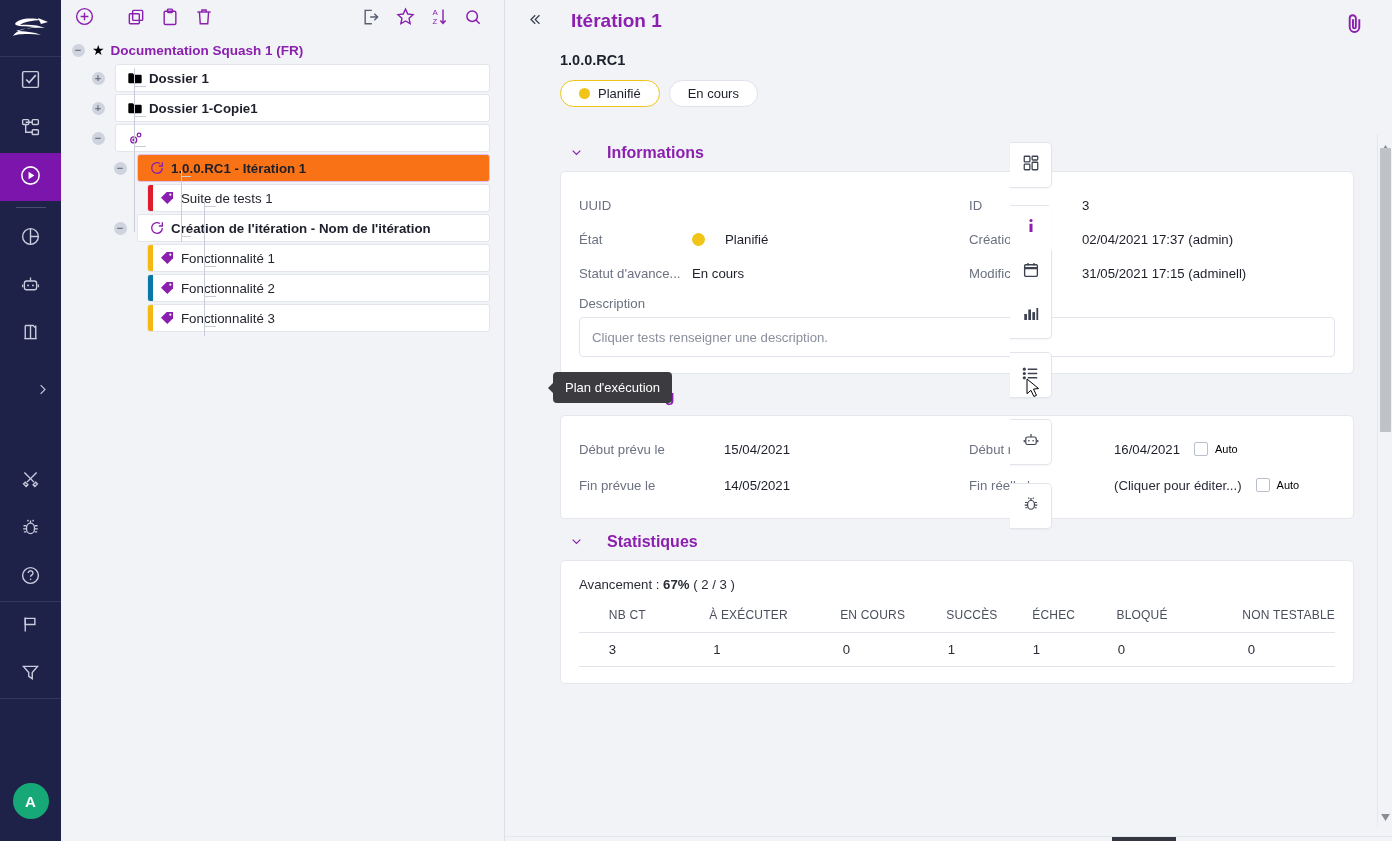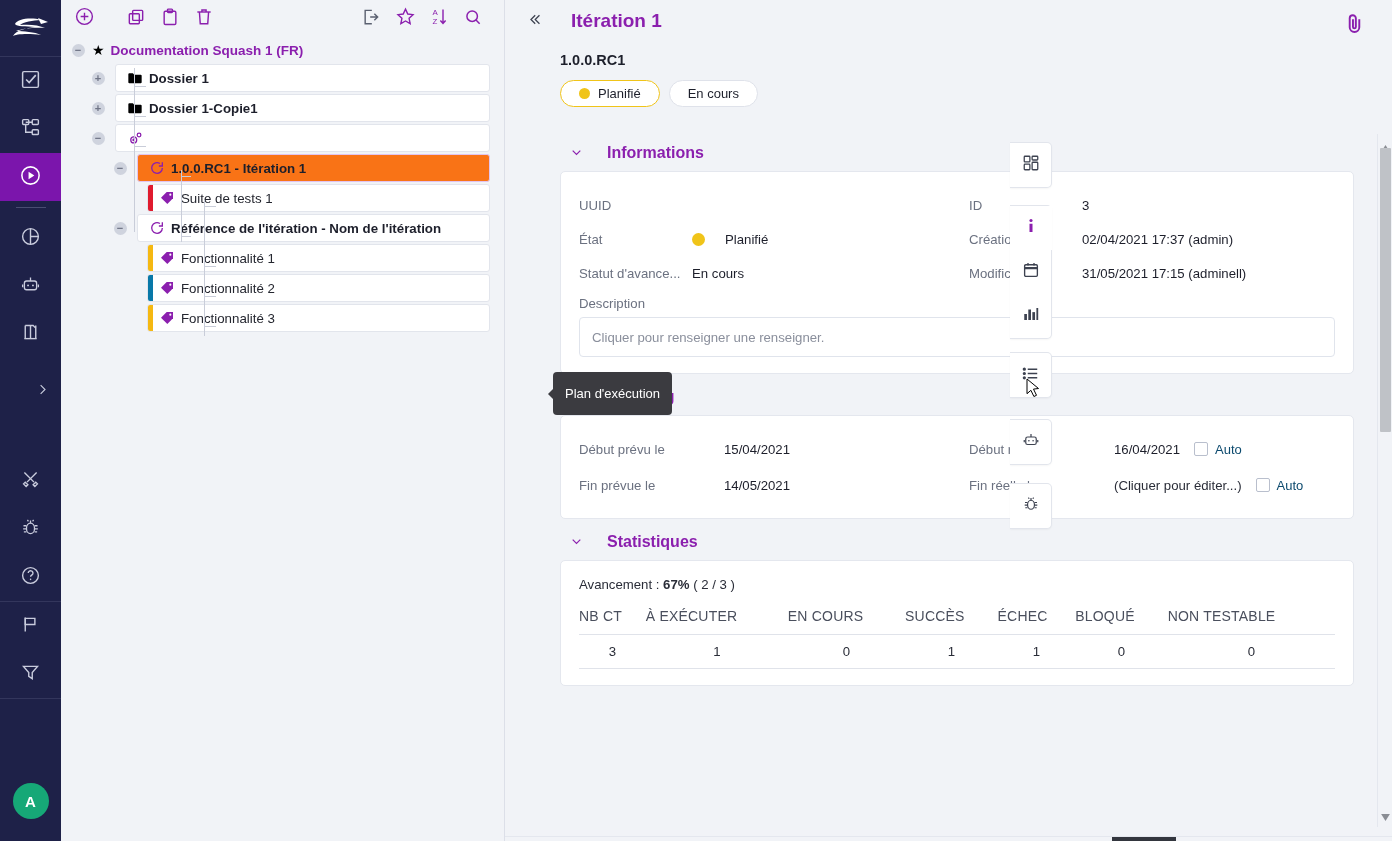--- a/index.html
+++ b/index.html
@@ -218,41 +218,41 @@
 
   .plan-grid { display: grid; grid-template-columns: 1fr 1fr; column-gap: 24px; row-gap: 2px; }
   .plabel { flex: 0 0 145px; color: #6b7180; font-size: 13.2px; }
   .pvalue { color: #1d1f2b; font-size: 13.2px; }
   .pvalue.muted { color: #2a2d38; }
   .cbox {
     width: 14px; height: 14px; border: 1px solid #b9bfcd; border-radius: 2px;
     background: #fff; display: inline-block; margin: 0 7px 0 14px; cursor: pointer;
     vertical-align: middle;
   }
-  .auto-lbl { font-size: 13px; color: #0c4a6e; }
+  .auto-lbl { font-size: 11px; color: #000000; }
 
   .avance { font-size: 13.2px; color: #2a2d38; margin-bottom: 16px; }
   .avance b { font-weight: 700; }
 
   table.stats { width: 100%; border-collapse: collapse; }
   table.stats th {
-    font-size: 14px; color: #4a4f5d; font-weight: 400;
-    letter-spacing: .2px; text-align: left;
+    font-size: 12px; color: #4a4f5d; font-weight: 400;
+    letter-spacing: .2px; text-align: right;
     padding: 0 0 10px 0; border-bottom: 1px solid #e0e3ea; margin-top: 9px;
   }
   table.stats td {
     font-size: 13.2px; color: #2a2d38; text-align: center;
     padding: 9px 0 9px 0; border-bottom: 1px solid #e0e3ea;
   }
 
   
   .tooltip {
     position: absolute; left: 553px; top: 372px;
     background: #3b3b40; color: #fff;
-    font-size: 13px; padding: 14px 12px; border-radius: 4px;
+    font-size: 13px; padding: 8px 12px; border-radius: 4px;
     z-index: 30; white-space: nowrap;
   }
   .tooltip::before {
     content: ""; position: absolute; left: -5px; top: 50%;
     margin-top: -5px;
     border-top: 5px solid transparent; border-bottom: 5px solid transparent;
     border-right: 5px solid #3b3b40;
   }
   .cursor-ptr { position: absolute; left: 521px; top: 378px; z-index: 31; }
 
@@ -581,21 +581,21 @@
         </div>
         <div class="indent" style="width:8px"></div>
         <div class="tree-card">
           <div class="colorbar" style="background:transparent"></div>
           <div class="ticon">
             <svg width="16" height="16" viewBox="0 0 24 24" fill="none" stroke="#8b1fae" stroke-width="2">
               <path d="M20 12a8 8 0 11-3.6-6.7"></path>
                 <path d="M20 3.5V9h-5.2"></path>
             </svg>
           </div>
-          <div class="tlabel">Référence de l'itération - Nom de l'itération</div>
+          <div class="tlabel">Création de l'itération - Nom de l'itération</div>
         </div>
       </div>
 
       <div class="tree-row">
         <div class="indent" style="width:86px"></div>
         <div class="tree-card plain">
           <div class="colorbar" style="background:#f5b812"></div>
           <div class="ticon">
             <svg width="16" height="16" viewBox="0 0 24 24">
                 <path d="M3 11.5L11.5 3H21v9.5L12.5 21z" fill="#8b1fae"></path>
@@ -805,21 +805,21 @@
               <div class="fvalue">02/04/2021 17:37 (admin)</div>
             </div>
             <div class="frow">
               <div class="flabel">Modification</div>
               <div class="fvalue">31/05/2021 17:15 (adminell)</div>
             </div>
           </div>
         </div>
 
         <div class="desc-label">Description</div>
-        <div class="desc-box">Cliquer pour renseigner une renseigner.</div>
+        <div class="desc-box">Cliquer tests renseigner une description.</div>
       </div>
 
       <div class="section-head">
         <span class="chev">
           <svg width="13" height="13" viewBox="0 0 24 24" fill="none" stroke="currentColor" stroke-width="2.2">
               <path d="M5 8.5l7 7 7-7"></path>
             </svg>
         </span>
         <span class="section-title">Planning</span>
       </div>

